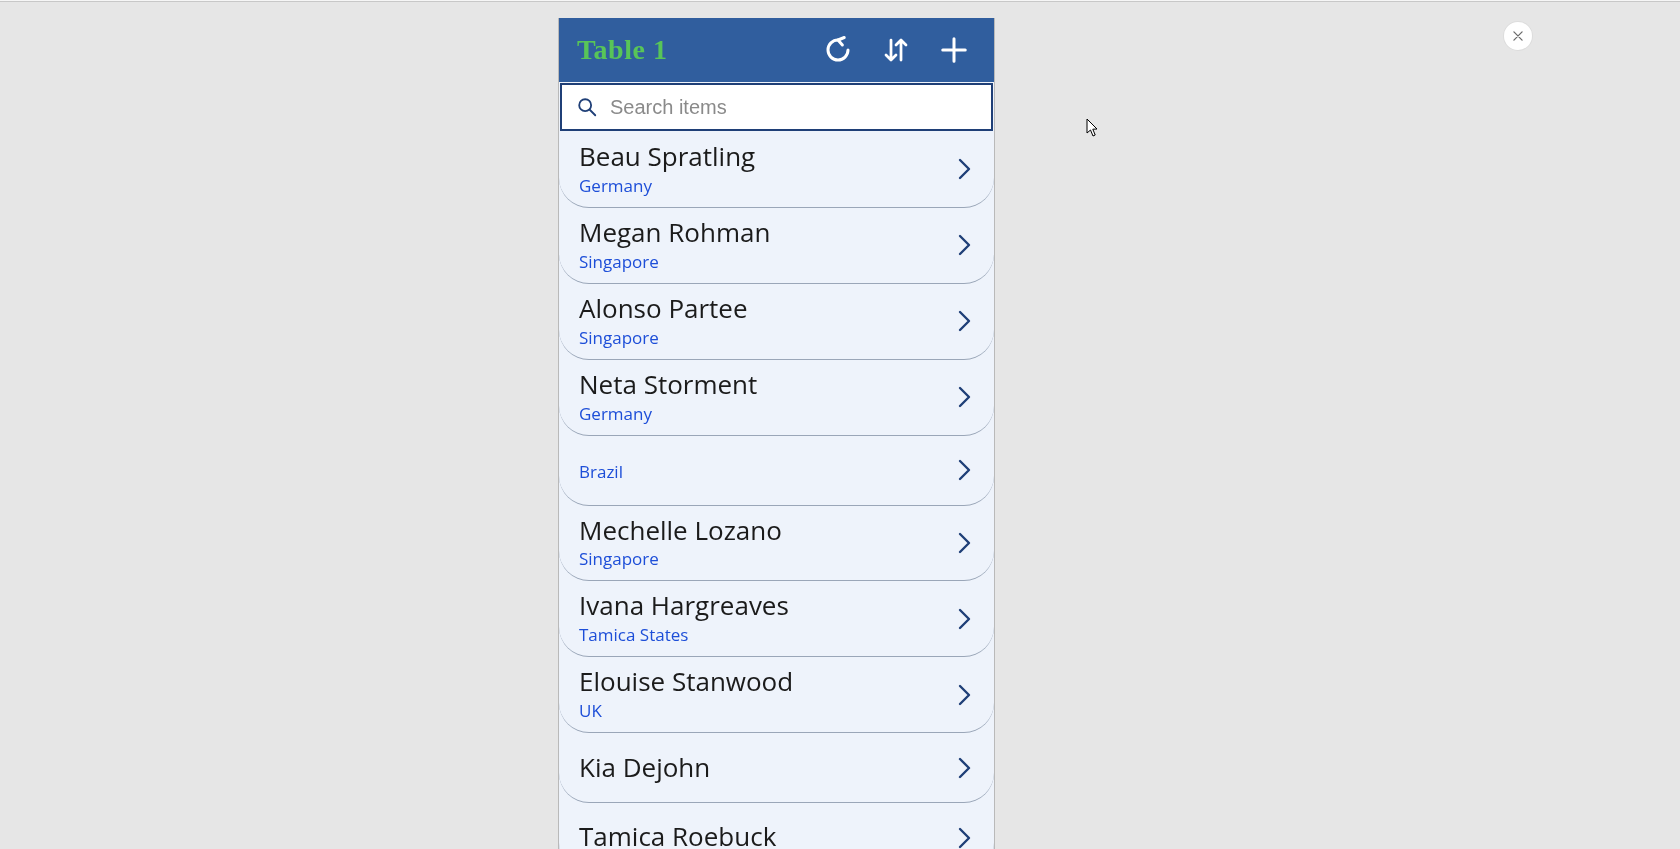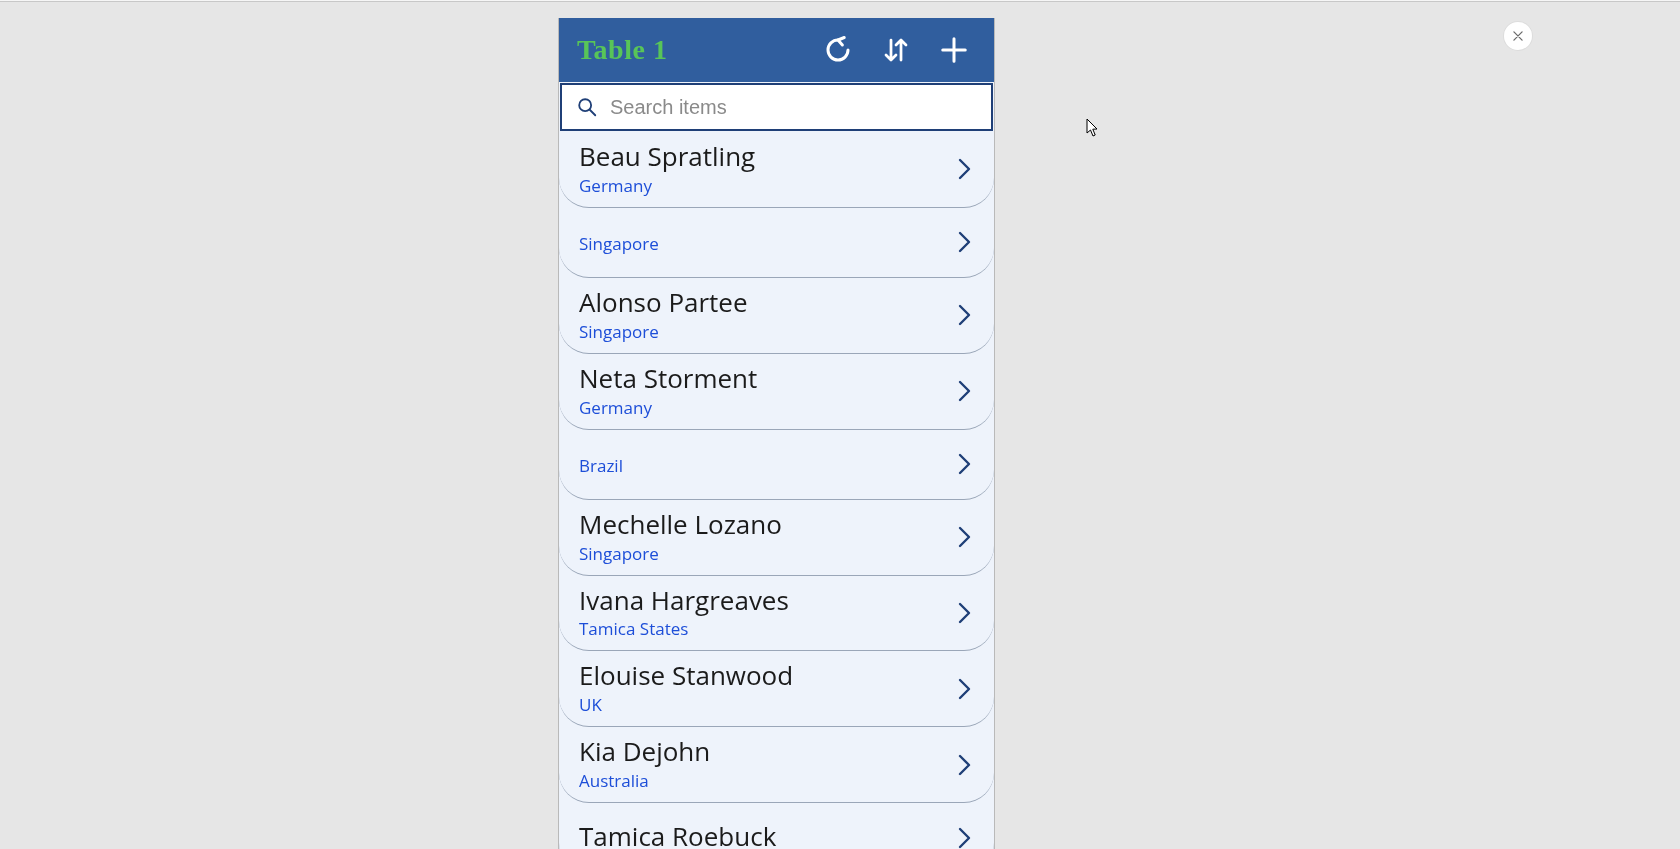--- a/index.html
+++ b/index.html
@@ -194,20 +194,21 @@
         <div class="texts">
           <div class="item-name">Beau Spratling</div>
           <div class="item-sub">Germany</div>
         </div>
         <svg viewBox="0 0 24 24" class="chevron">
           <path d="M8 3 L17 12 L8 21" fill="none" stroke="#1f3f77" stroke-width="2.4" stroke-linecap="round" stroke-linejoin="round"></path>
         </svg>
       </div>
       <div class="list-item">
         <div class="texts">
+          <div class="item-name">Megan Rohman</div>
           <div class="item-sub">Singapore</div>
         </div>
         <svg viewBox="0 0 24 24" class="chevron">
           <path d="M8 3 L17 12 L8 21" fill="none" stroke="#1f3f77" stroke-width="2.4" stroke-linecap="round" stroke-linejoin="round"></path>
         </svg>
       </div>
       <div class="list-item">
         <div class="texts">
           <div class="item-name">Alonso Partee</div>
           <div class="item-sub">Singapore</div>
@@ -256,21 +257,20 @@
           <div class="item-name">Elouise Stanwood</div>
           <div class="item-sub">UK</div>
         </div>
         <svg viewBox="0 0 24 24" class="chevron">
           <path d="M8 3 L17 12 L8 21" fill="none" stroke="#1f3f77" stroke-width="2.4" stroke-linecap="round" stroke-linejoin="round"></path>
         </svg>
       </div>
       <div class="list-item">
         <div class="texts">
           <div class="item-name">Kia Dejohn</div>
-          <div class="item-sub">Australia</div>
         </div>
         <svg viewBox="0 0 24 24" class="chevron">
           <path d="M8 3 L17 12 L8 21" fill="none" stroke="#1f3f77" stroke-width="2.4" stroke-linecap="round" stroke-linejoin="round"></path>
         </svg>
       </div>
       <div class="list-item">
         <div class="texts">
           <div class="item-name">Tamica Roebuck</div>
           <div class="item-sub"></div>
         </div>

